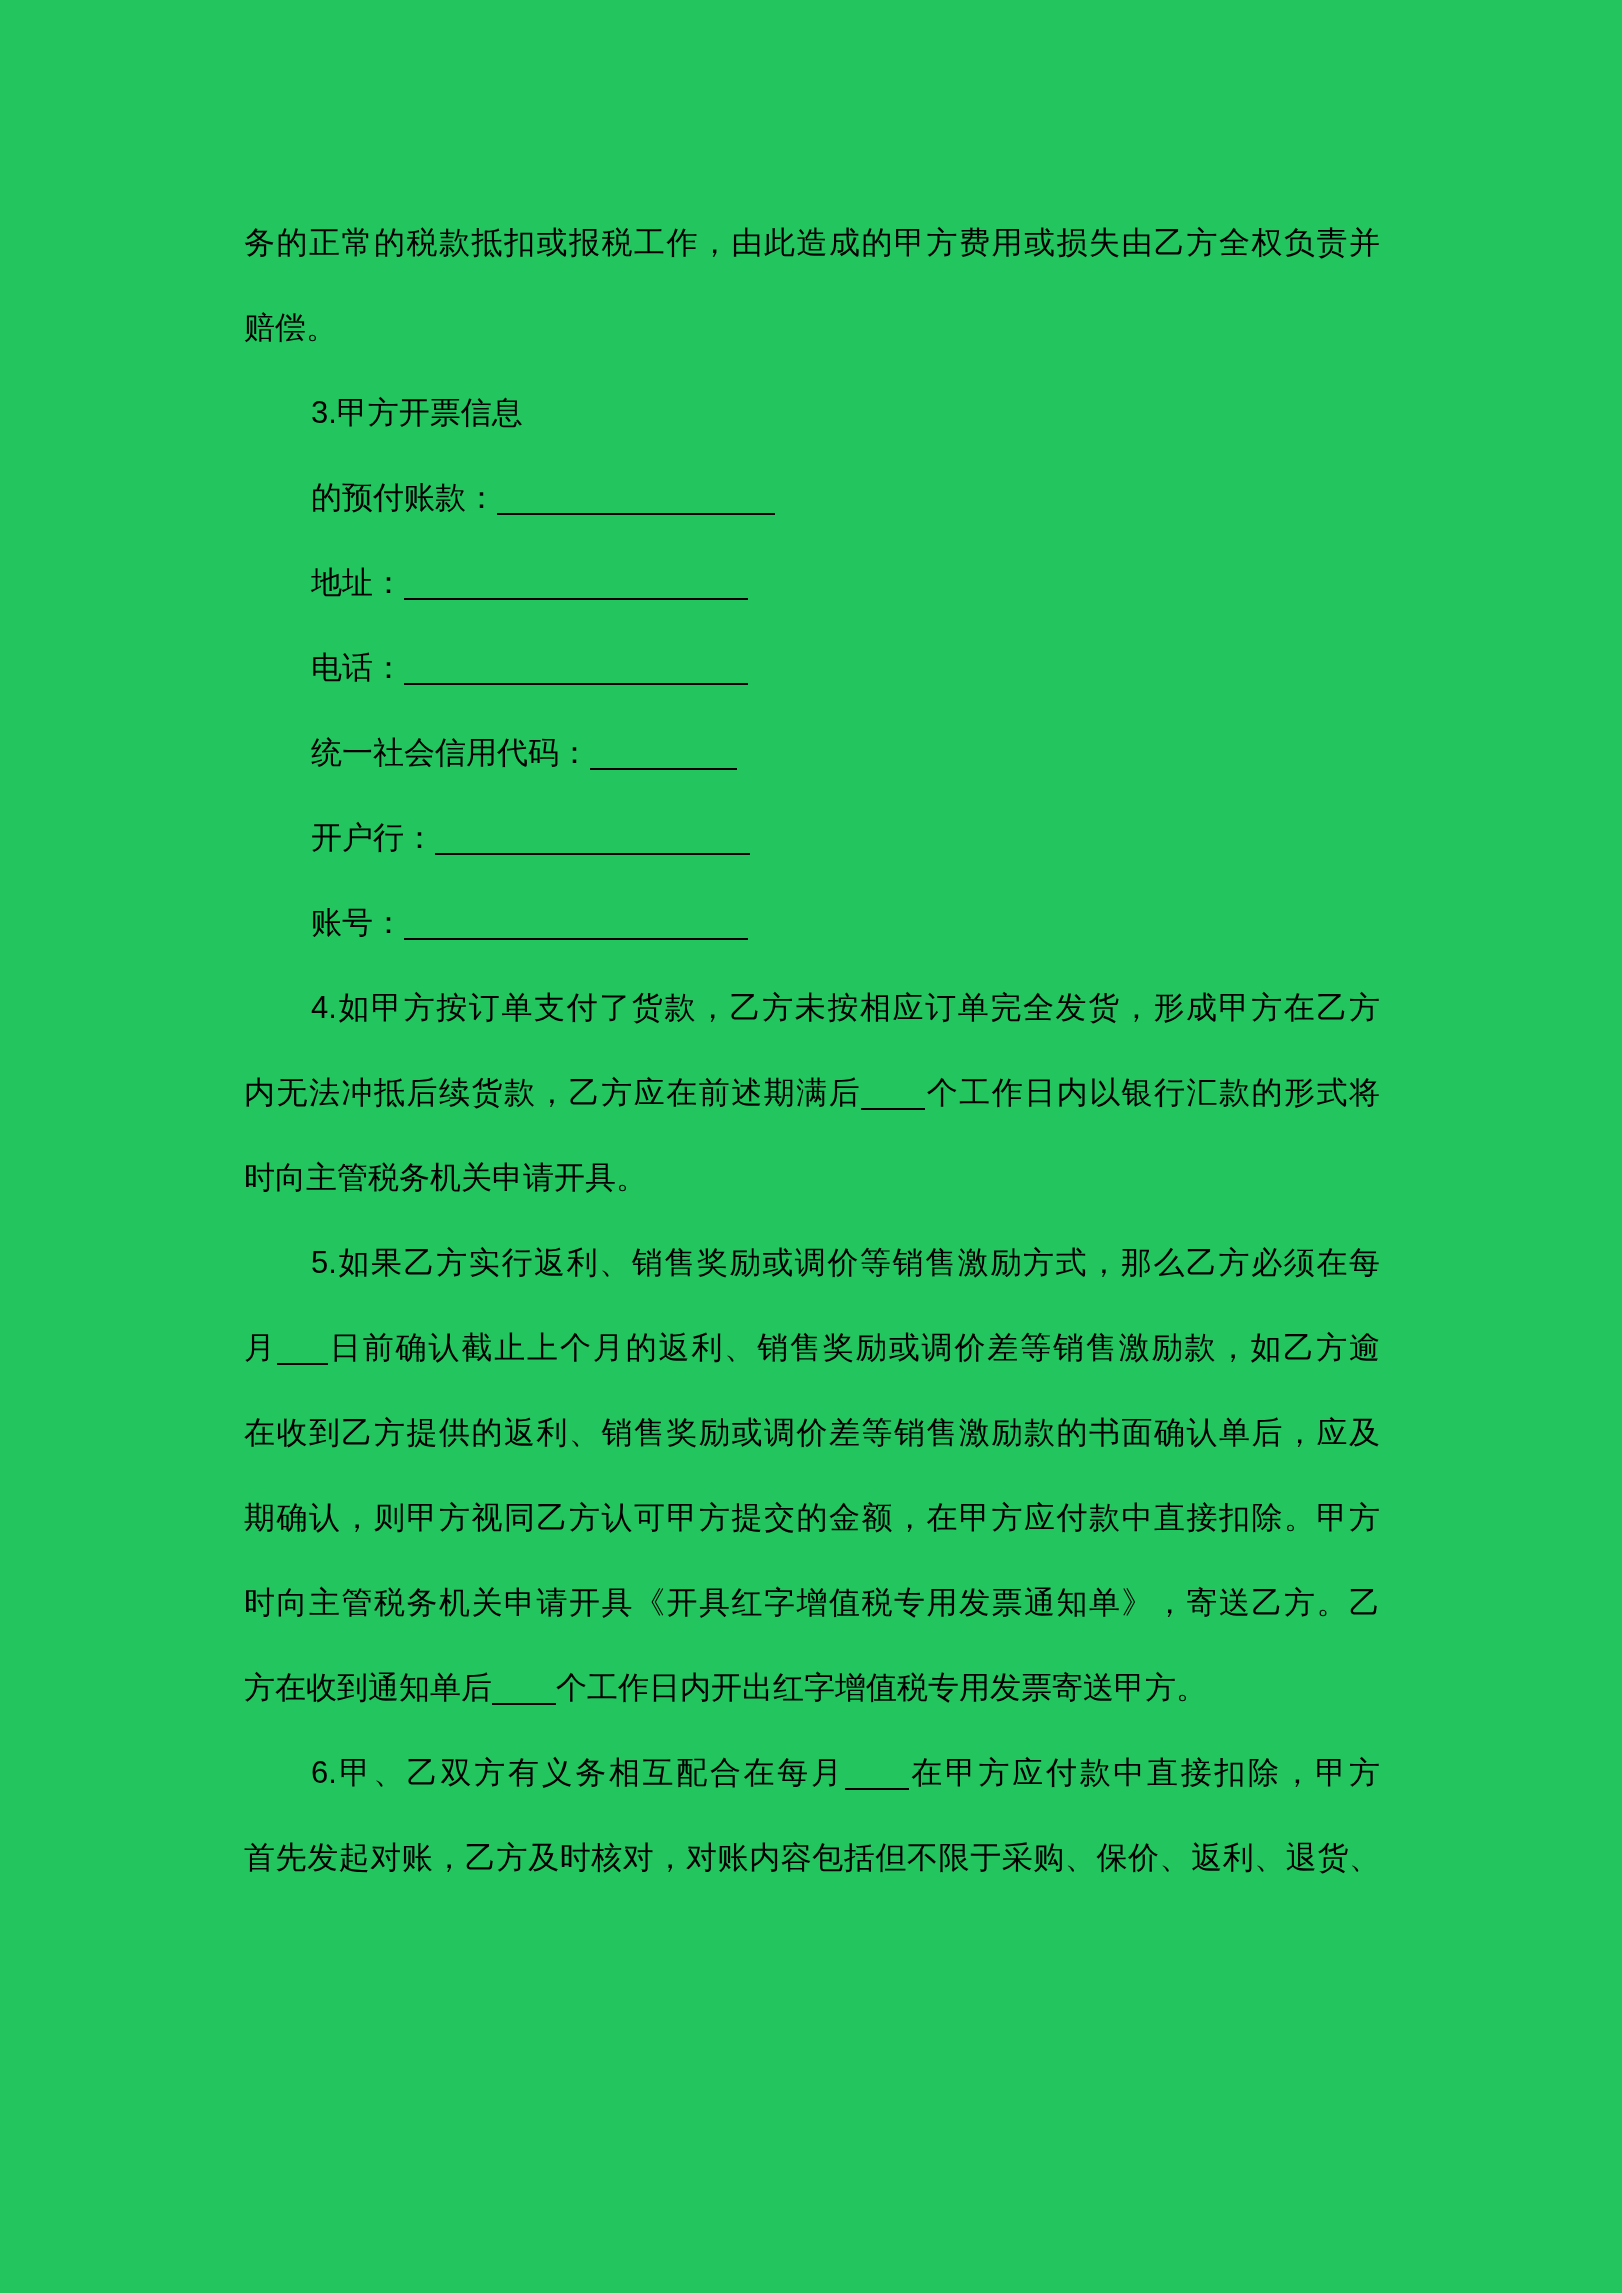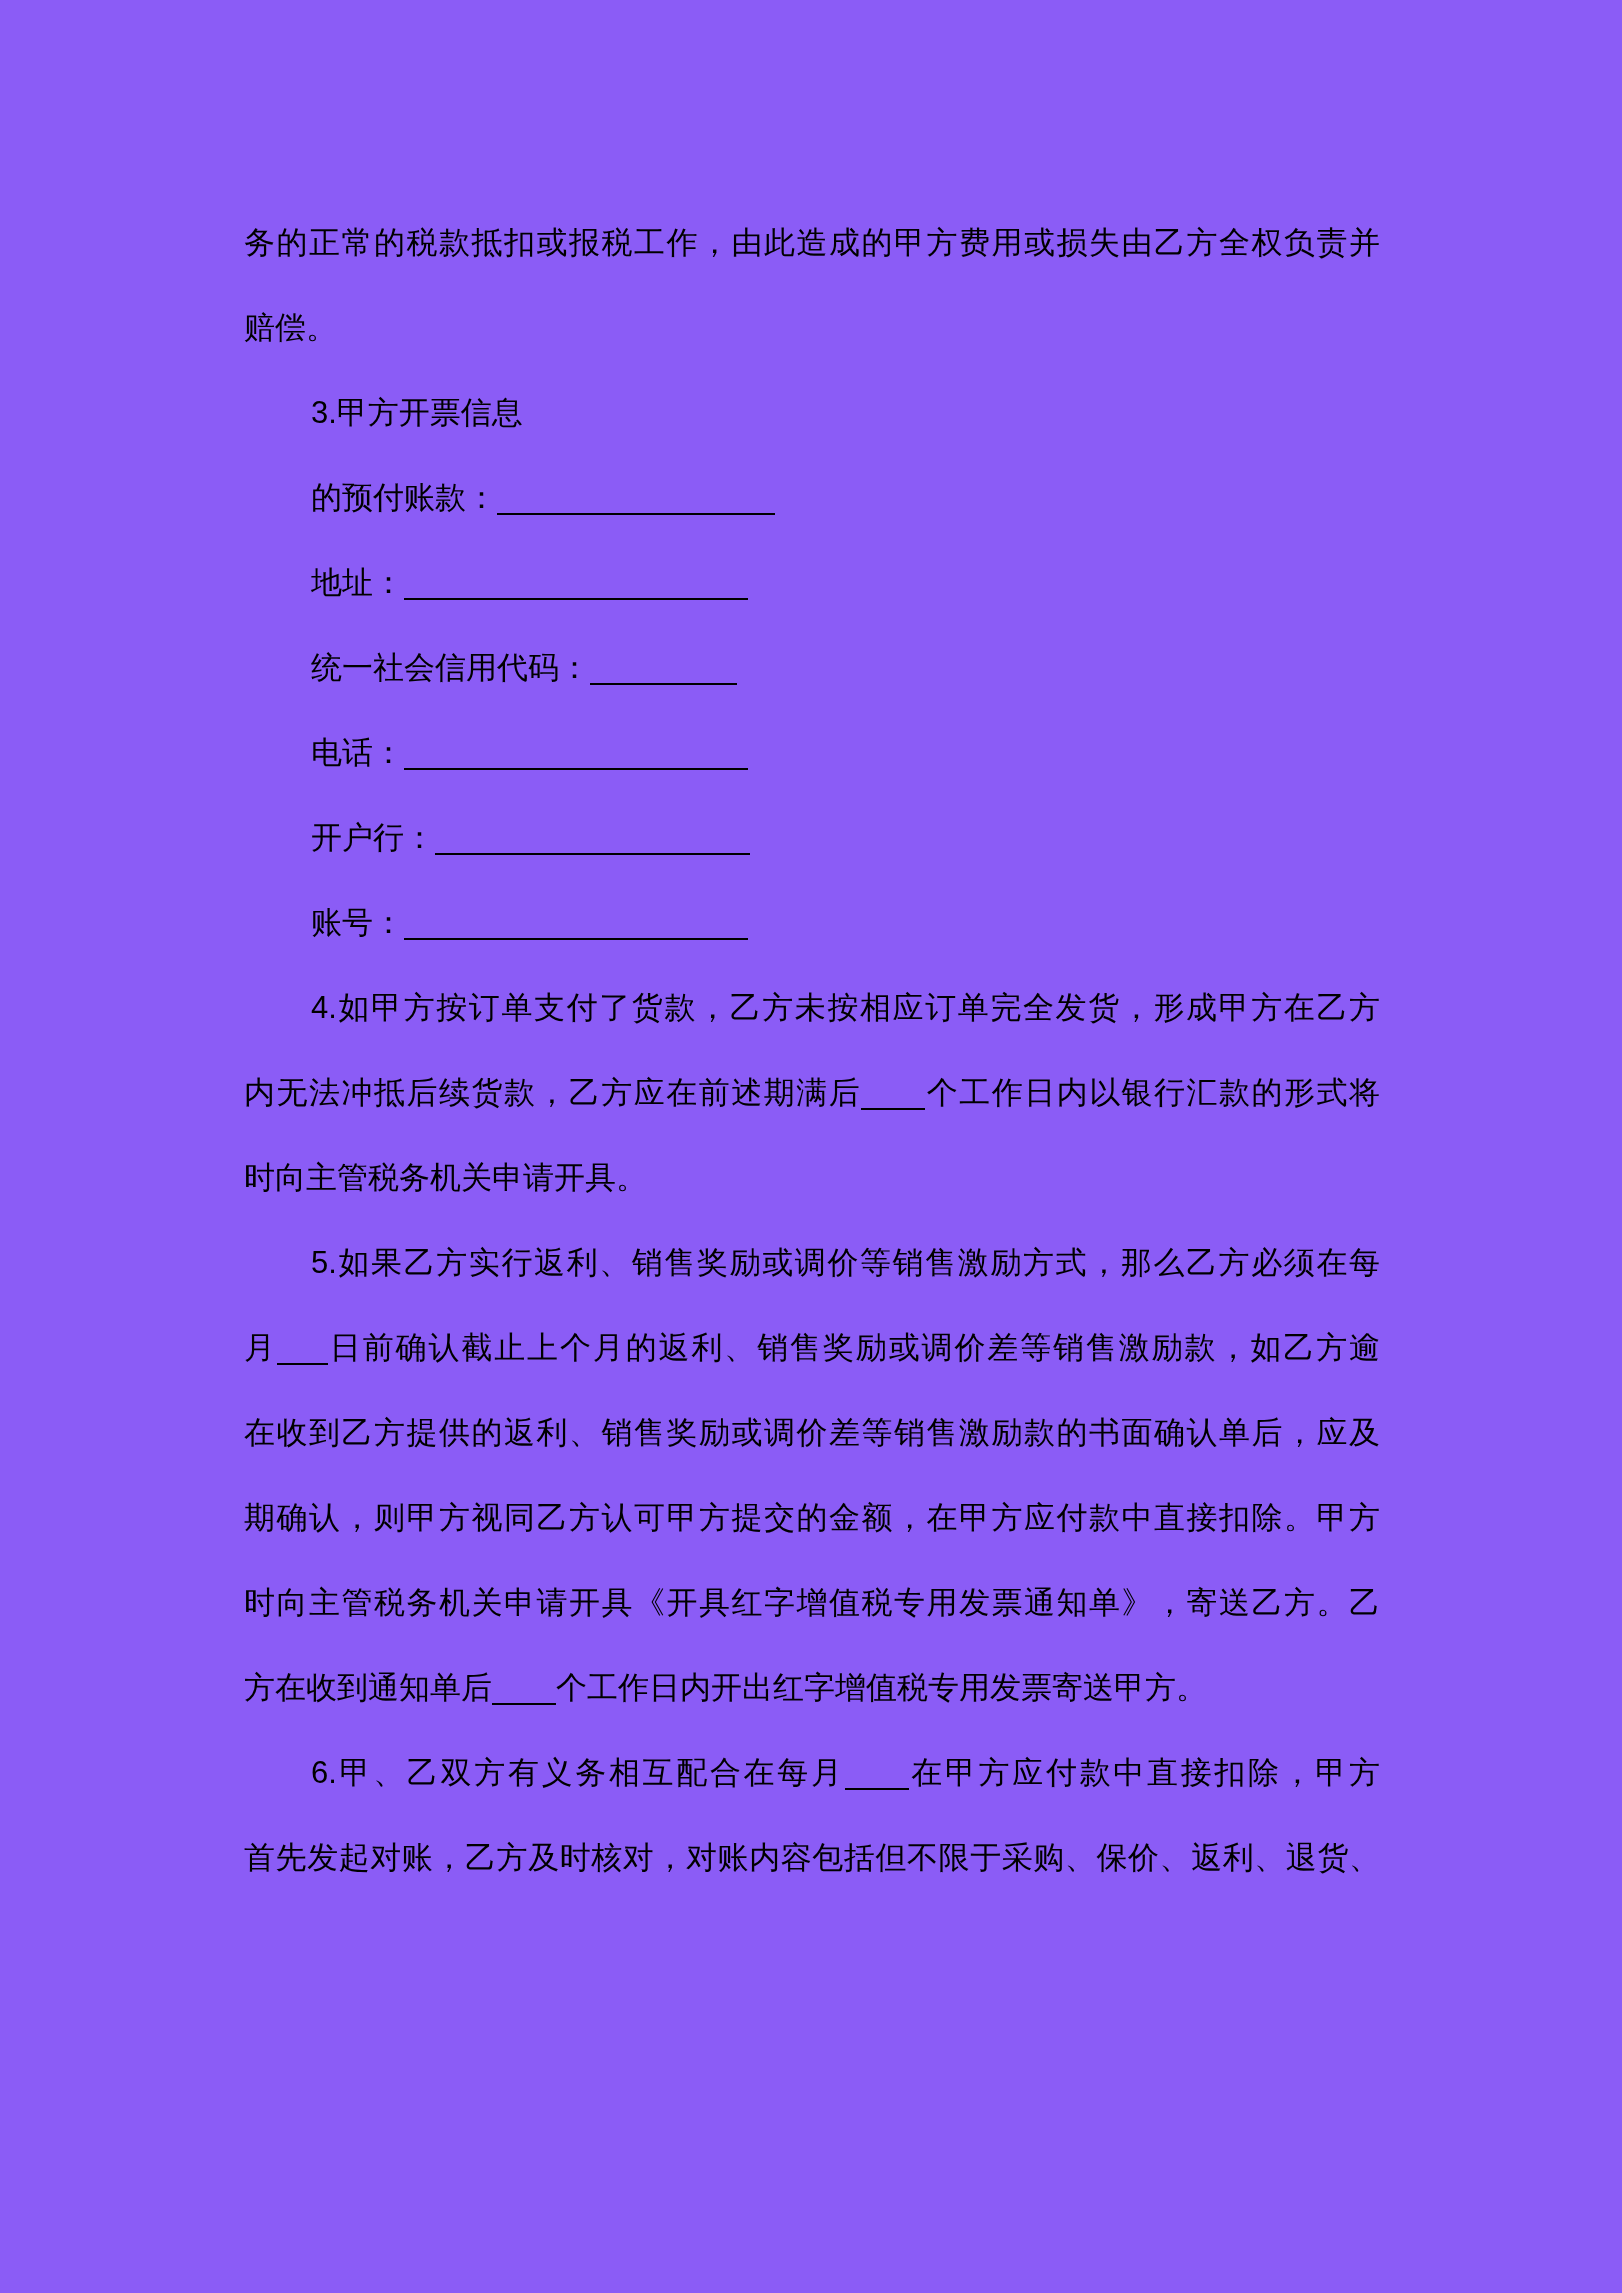--- a/index.html
+++ b/index.html
@@ -4,21 +4,21 @@
 <style>
   html, body {
     margin: 0;
     padding: 0;
     background: #ffffff;
   }
   .page {
     position: relative;
     width: 1623px;
     height: 2294px;
-    background: #8b5cf6;
+    background: #22c55e;
     color: #000000;
     font-family: "Liberation Sans", sans-serif;
     font-size: 31px;
     box-sizing: border-box;
     padding: 200px 243px 0 244px;
     overflow: hidden;
   }
   .line {
     line-height: 85px;
     height: 85px;
@@ -40,22 +40,22 @@
 </style>
 </head>
 <body>
 
 <div class="page">
     <div class="line j"><span>务的正常的税款抵扣或报税工作，由此造成的甲方费用或损失由乙方全权负责并</span></div>
     <div class="line"><span>赔偿。</span></div>
     <div class="line indent"><span>3.甲方开票信息</span></div>
     <div class="line indent"><span>的预付账款：</span><span class="blank" style="width: 278px;"></span></div>
     <div class="line indent"><span>地址：</span><span class="blank" style="width: 344px;"></span></div>
+    <div class="line indent"><span>电话：</span><span class="blank" style="width: 344px;"></span></div>
     <div class="line indent"><span>统一社会信用代码：</span><span class="blank" style="width: 147px;"></span></div>
-    <div class="line indent"><span>电话：</span><span class="blank" style="width: 344px;"></span></div>
     <div class="line indent"><span>开户行：</span><span class="blank" style="width: 315px;"></span></div>
     <div class="line indent"><span>账号：</span><span class="blank" style="width: 344px;"></span></div>
     <div class="line indent j"><span>4.如甲方按订单支付了货款，乙方未按相应订单完全发货，形成甲方在乙方</span></div>
     <div class="line j"><span>内无法冲抵后续货款，乙方应在前述期满后</span><span class="blank" style="width: 64px;"></span><span>个工作日内以银行汇款的形式将</span></div>
     <div class="line"><span>时向主管税务机关申请开具。</span></div>
     <div class="line indent j"><span>5.如果乙方实行返利、销售奖励或调价等销售激励方式，那么乙方必须在每</span></div>
     <div class="line j"><span>月</span><span class="blank" style="width: 51px;"></span><span>日前确认截止上个月的返利、销售奖励或调价差等销售激励款，如乙方逾</span></div>
     <div class="line j"><span>在收到乙方提供的返利、销售奖励或调价差等销售激励款的书面确认单后，应及</span></div>
     <div class="line j"><span>期确认，则甲方视同乙方认可甲方提交的金额，在甲方应付款中直接扣除。甲方</span></div>
     <div class="line j"><span>时向主管税务机关申请开具《开具红字增值税专用发票通知单》，寄送乙方。乙</span></div>

